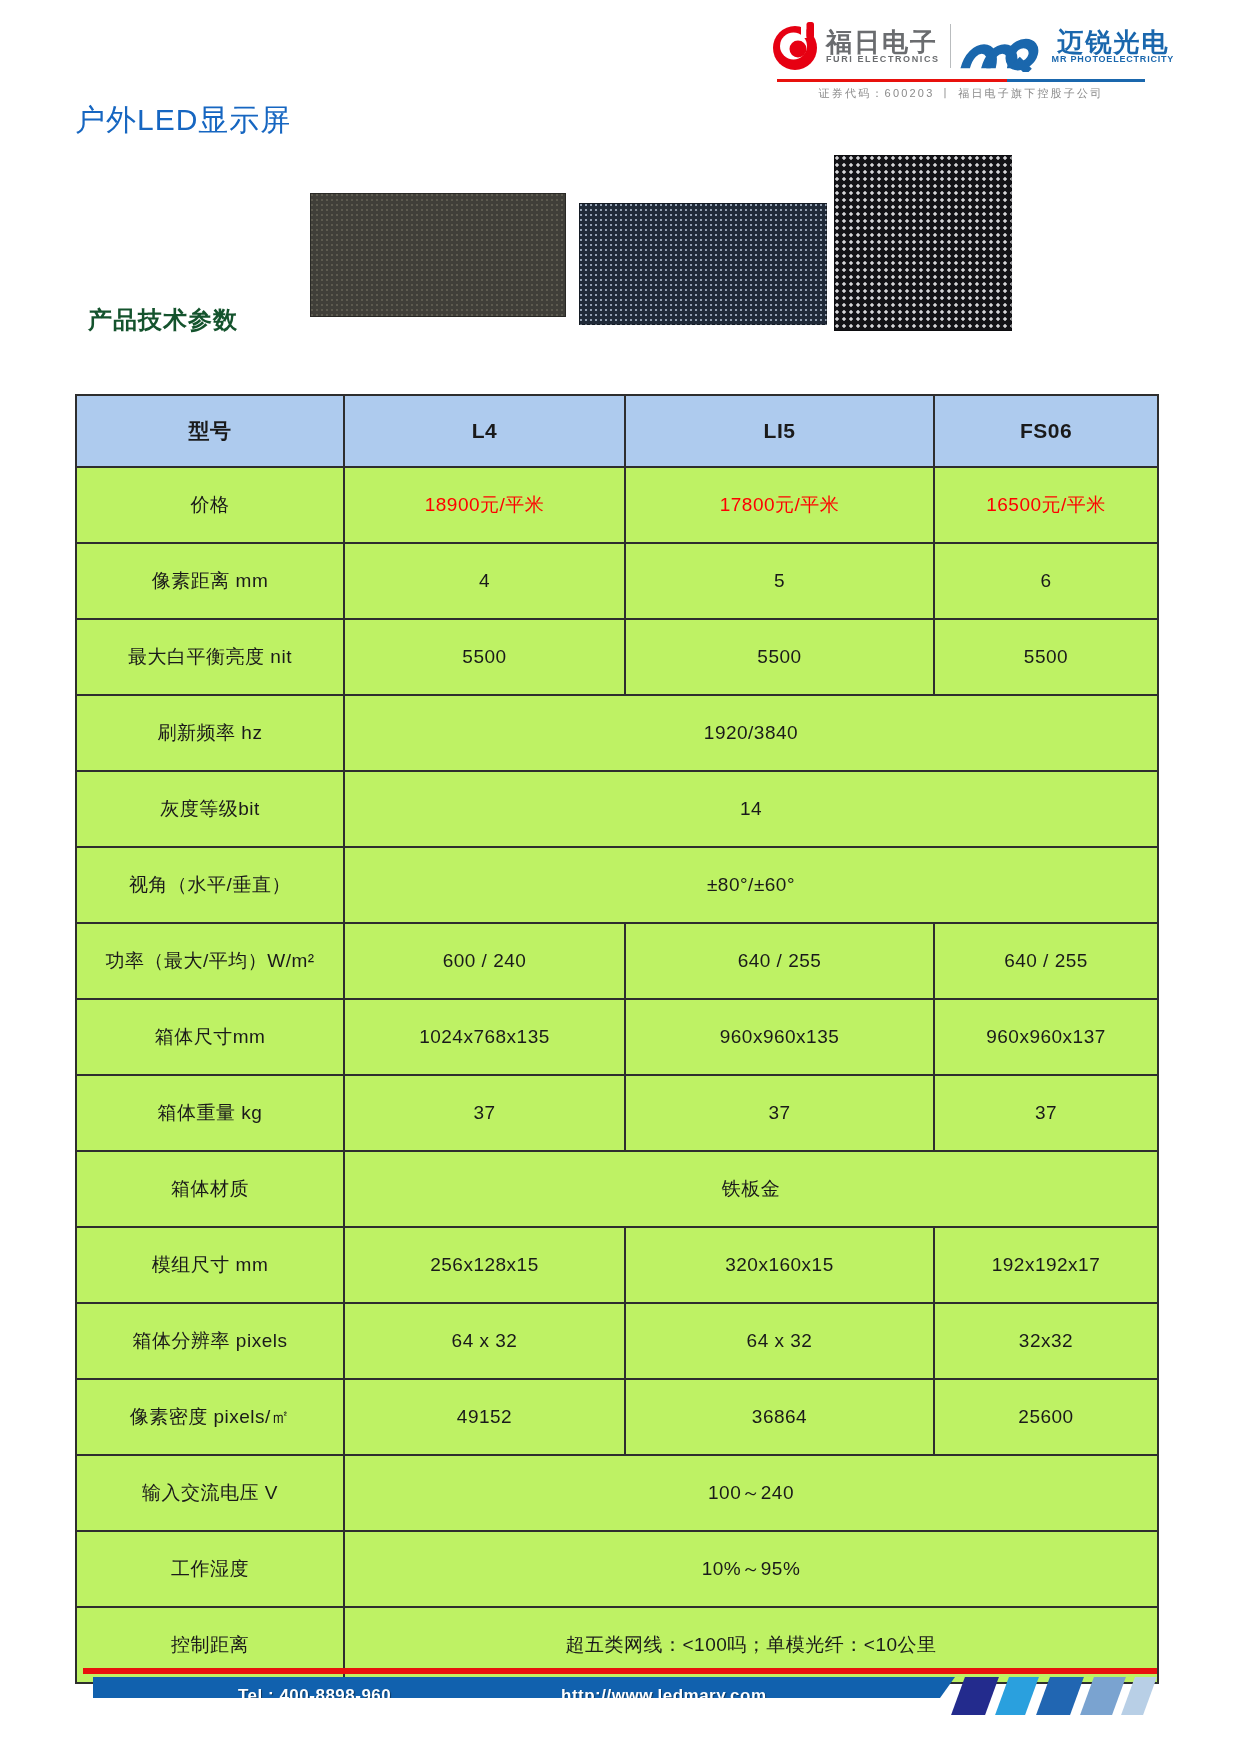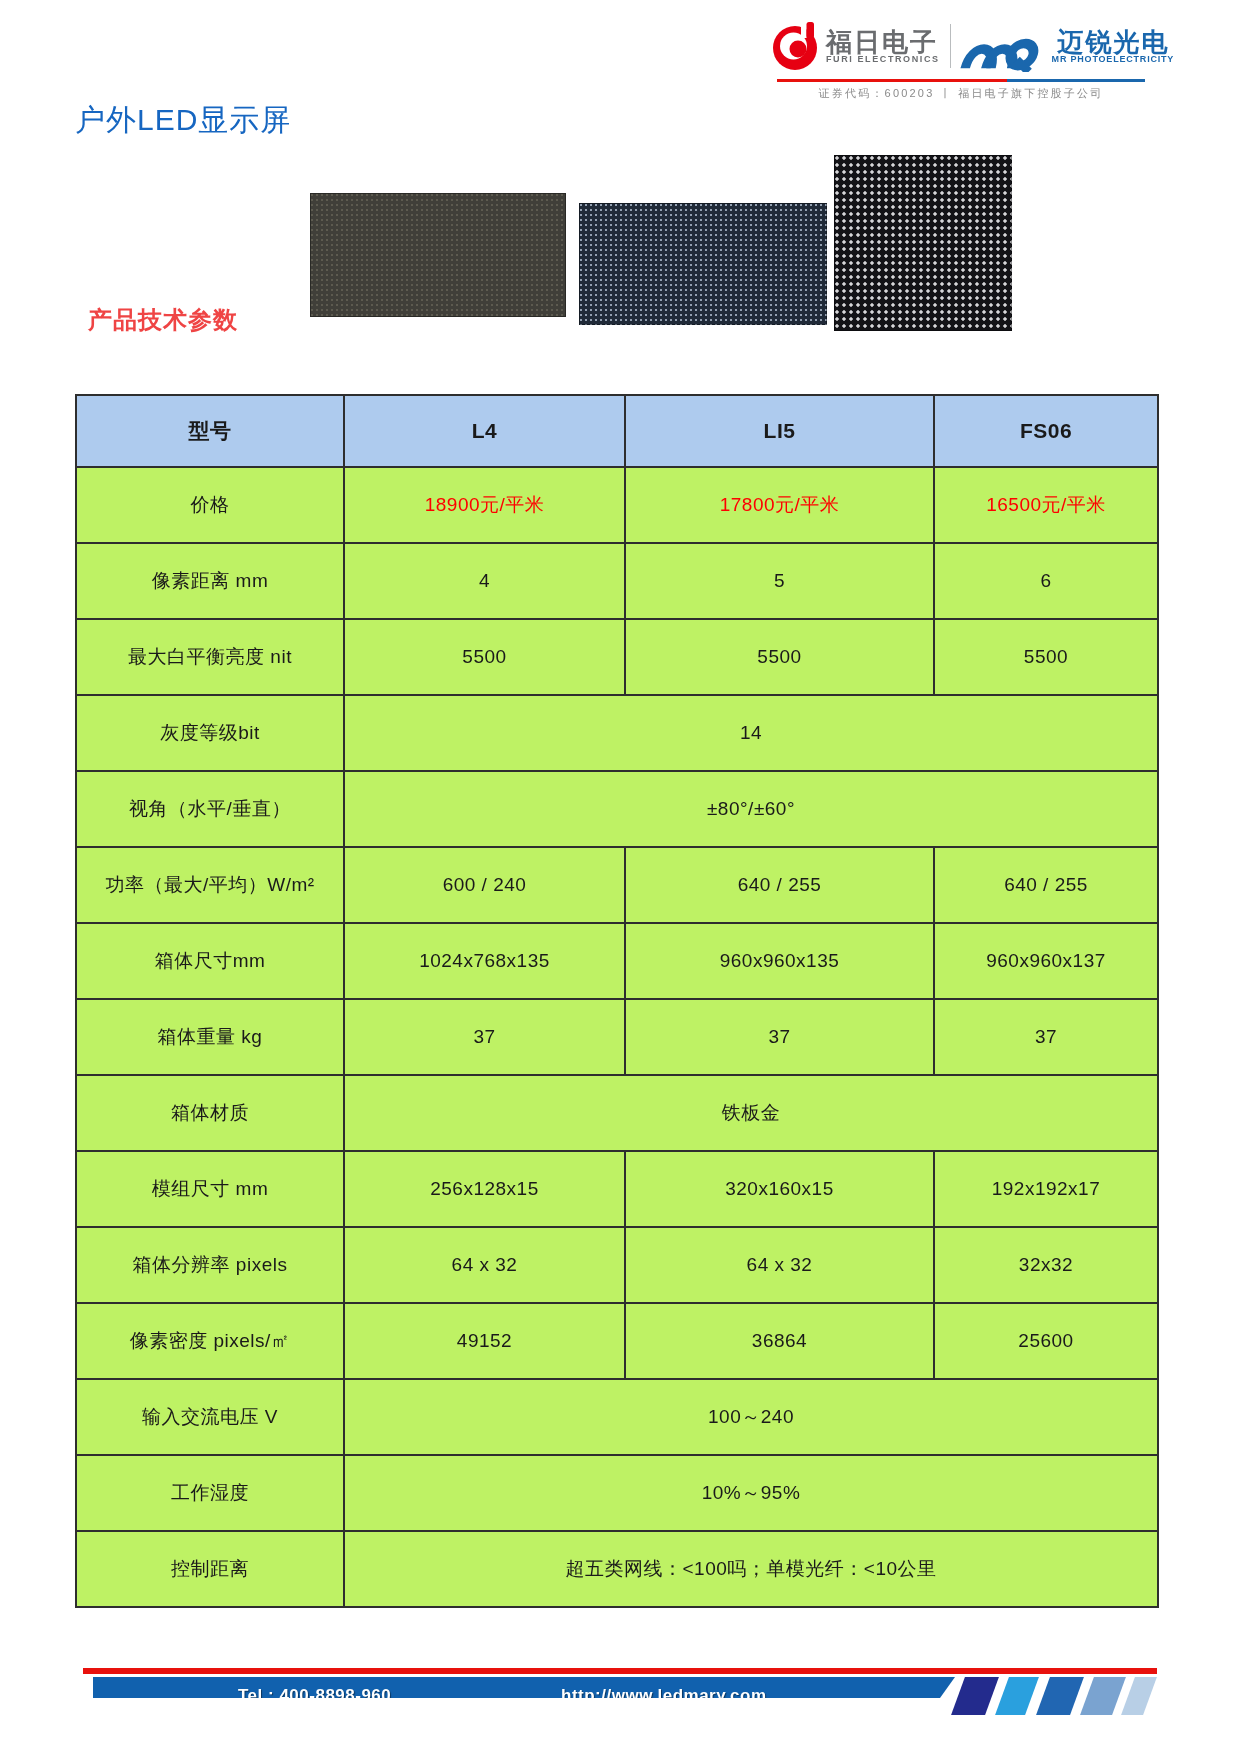--- a/index.html
+++ b/index.html
@@ -28,21 +28,21 @@
     font-size:11px;font-weight:500;color:#8a8a8a;letter-spacing:2.2px;white-space:nowrap;
   }
 
   
   .page-title{
     position:absolute;left:75px;top:100px;margin:0;
     font-size:30px;font-weight:500;color:#1666c1;letter-spacing:1px;
   }
   .section-title{
     position:absolute;left:88px;top:304px;margin:0;
-    font-size:24px;font-weight:bold;color:#ef4444;letter-spacing:1px;
+    font-size:24px;font-weight:bold;color:#14532d;letter-spacing:1px;
   }
 
   
   .panel{position:absolute;box-shadow:inset 0 0 0 1px rgba(0,0,0,0.35);}
   .panel1{
     left:310px;top:193px;width:256px;height:124px;background-color:#403f39;
     background-image:radial-gradient(circle at 2px 2px,#5d5b50 1px,transparent 1.5px);
     background-size:5px 5px;
   }
   .panel2{
@@ -158,20 +158,24 @@
         <td class="val">5</td>
         <td class="val">6</td>
       </tr>
       <tr>
         <td class="lbl">最大白平衡亮度  nit</td>
         <td class="val">5500</td>
         <td class="val">5500</td>
         <td class="val">5500</td>
       </tr>
       <tr>
+        <td class="lbl">刷新频率  hz</td>
+        <td class="val" colspan="3">1920/3840</td>
+      </tr>
+      <tr>
         <td class="lbl">灰度等级bit</td>
         <td class="val" colspan="3">14</td>
       </tr>
       <tr>
         <td class="lbl">视角（水平/垂直）</td>
         <td class="val" colspan="3">±80°/±60°</td>
       </tr>
       <tr>
         <td class="lbl">功率（最大/平均）W/m²</td>
         <td class="val">600 / 240</td>

